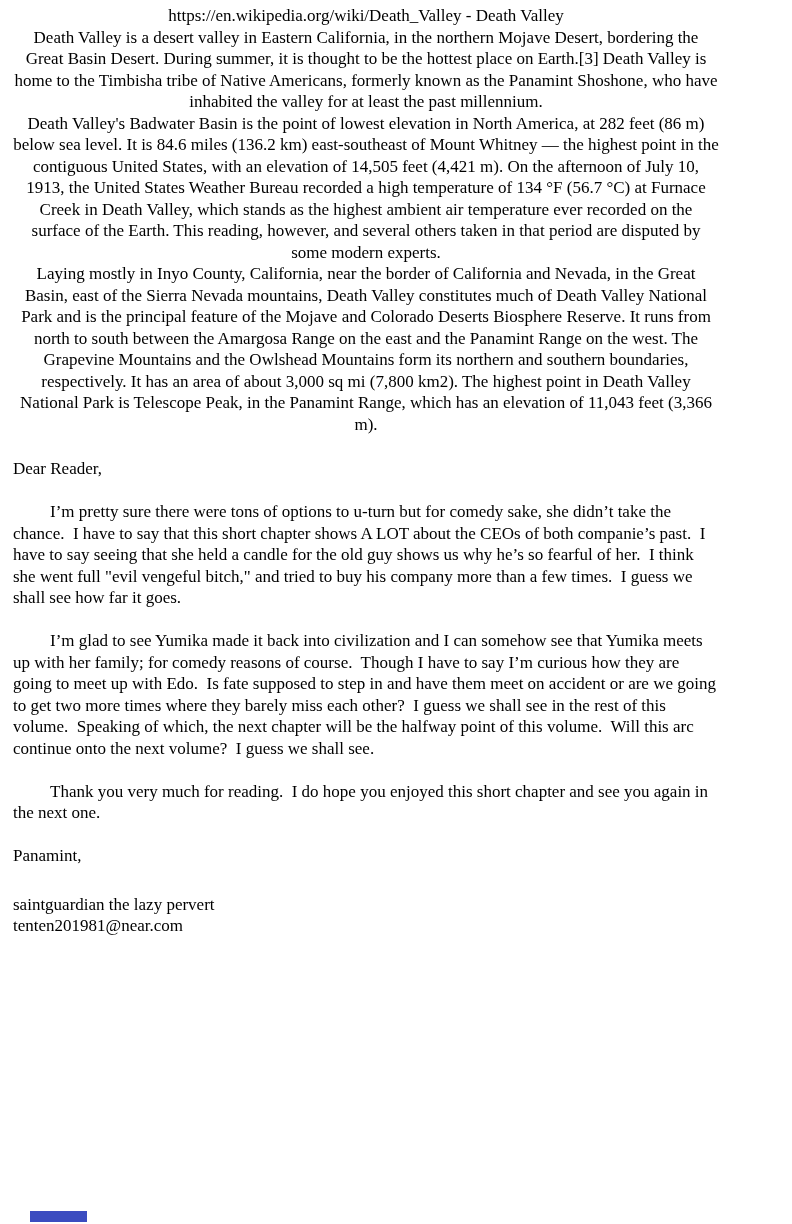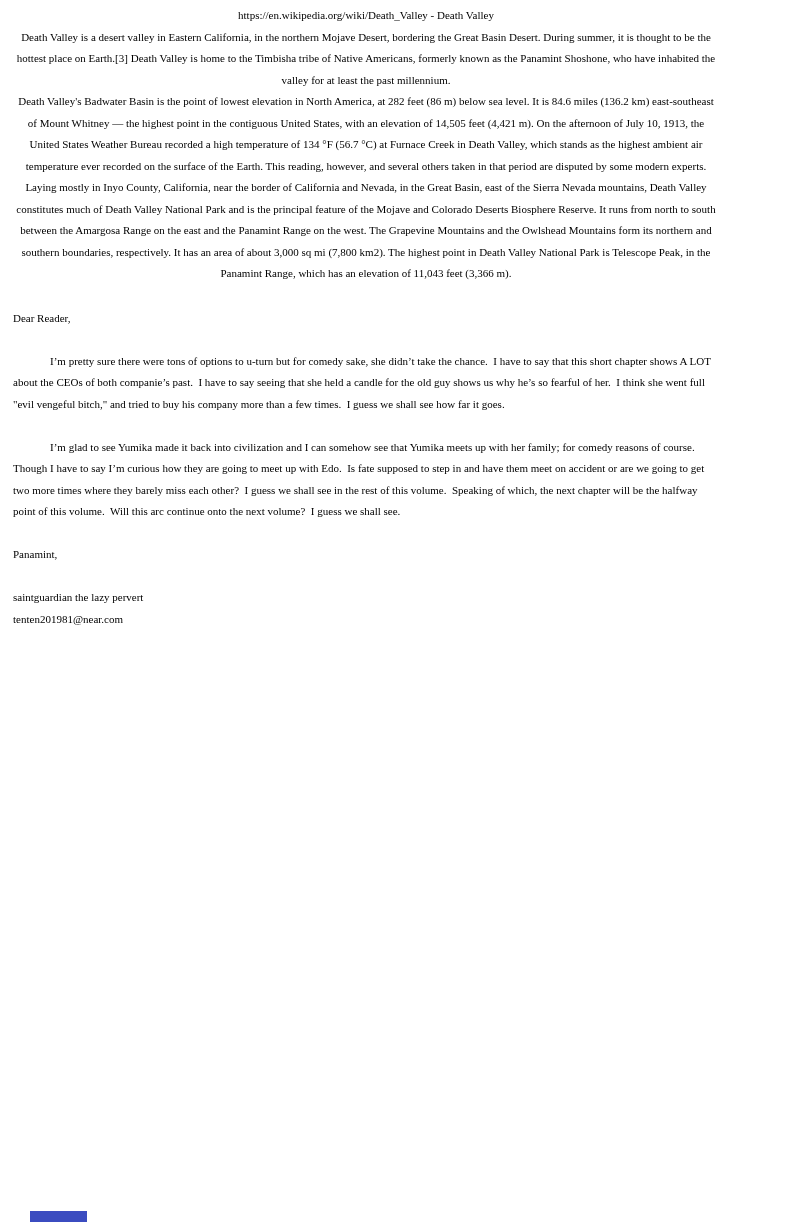--- a/index.html
+++ b/index.html
@@ -7,21 +7,21 @@
     padding: 0;
     background: #ffffff;
   }
   .page {
     position: relative;
     width: 732px;
     height: 1224px;
     background: #ffffff;
     color: #000000;
     font-family: "Liberation Serif", "DejaVu Serif", serif;
-    font-size: 11px;
+    font-size: 17px;
     line-height: 21.5px;
     overflow: hidden;
     box-sizing: border-box;
     padding: 5px 13px 0 13px;
   }
   .centered-block {
     text-align: center;
   }
   .centered-block p {
     margin: 0;
@@ -35,21 +35,21 @@
     margin: 0 0 21.5px 0;
     white-space: pre-wrap;
   }
   .letter p.body-para {
     text-indent: 37px;
   }
   .letter .signature-block p {
     margin: 0;
   }
   .signature-block {
-    margin-top: 21px;
+    margin-top: 27px;
   }
   .footer-marker {
     position: absolute;
     left: 30px;
     top: 1211px;
     width: 57px;
     height: 11px;
   }
 </style>
 </head>
@@ -61,20 +61,21 @@
     <p>https://en.wikipedia.org/wiki/Death_Valley - Death Valley</p>
     <p>Death Valley is a desert valley in Eastern California, in the northern Mojave Desert, bordering the Great Basin Desert. During summer, it is thought to be the hottest place on Earth.[3] Death Valley is home to the Timbisha tribe of Native Americans, formerly known as the Panamint Shoshone, who have inhabited the valley for at least the past millennium.</p>
     <p>Death Valley's Badwater Basin is the point of lowest elevation in North America, at 282 feet (86 m) below sea level. It is 84.6 miles (136.2 km) east-southeast of Mount Whitney — the highest point in the contiguous United States, with an elevation of 14,505 feet (4,421 m). On the afternoon of July 10, 1913, the United States Weather Bureau recorded a high temperature of 134 °F (56.7 °C) at Furnace Creek in Death Valley, which stands as the highest ambient air temperature ever recorded on the surface of the Earth. This reading, however, and several others taken in that period are disputed by some modern experts.</p>
     <p>Laying mostly in Inyo County, California, near the border of California and Nevada, in the Great Basin, east of the Sierra Nevada mountains, Death Valley constitutes much of Death Valley National Park and is the principal feature of the Mojave and Colorado Deserts Biosphere Reserve. It runs from north to south between the Amargosa Range on the east and the Panamint Range on the west. The Grapevine Mountains and the Owlshead Mountains form its northern and southern boundaries, respectively. It has an area of about 3,000 sq mi (7,800 km2). The highest point in Death Valley National Park is Telescope Peak, in the Panamint Range, which has an elevation of 11,043 feet (3,366 m).</p>
   </div>
 
   <div class="letter">
     <p>Dear Reader,</p>
     <p class="body-para">I’m pretty sure there were tons of options to u-turn but for comedy sake, she didn’t take the chance.  I have to say that this short chapter shows A LOT about the CEOs of both companie’s past.  I have to say seeing that she held a candle for the old guy shows us why he’s so fearful of her.  I think she went full "evil vengeful bitch," and tried to buy his company more than a few times.  I guess we shall see how far it goes.</p>
     <p class="body-para">I’m glad to see Yumika made it back into civilization and I can somehow see that Yumika meets up with her family; for comedy reasons of course.  Though I have to say I’m curious how they are going to meet up with Edo.  Is fate supposed to step in and have them meet on accident or are we going to get two more times where they barely miss each other?  I guess we shall see in the rest of this volume.  Speaking of which, the next chapter will be the halfway point of this volume.  Will this arc continue onto the next volume?  I guess we shall see.</p>
+    <p class="body-para">Thank you very much for reading.  I do hope you enjoyed this short chapter and see you again in the next one.</p>
     <p>Panamint,</p>
     <div class="signature-block">
       <p>saintguardian the lazy pervert</p>
       <p>tenten201981@near.com</p>
     </div>
   </div>
 
   <div class="footer-marker" style="background: rgb(59, 76, 192);"></div>
 
 </div>

